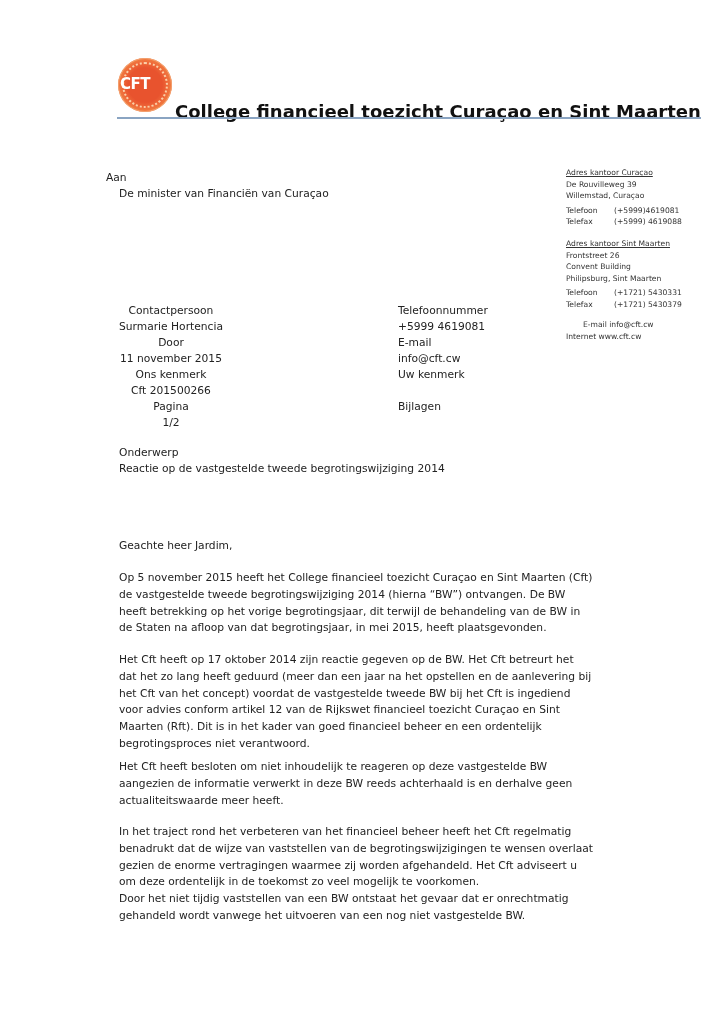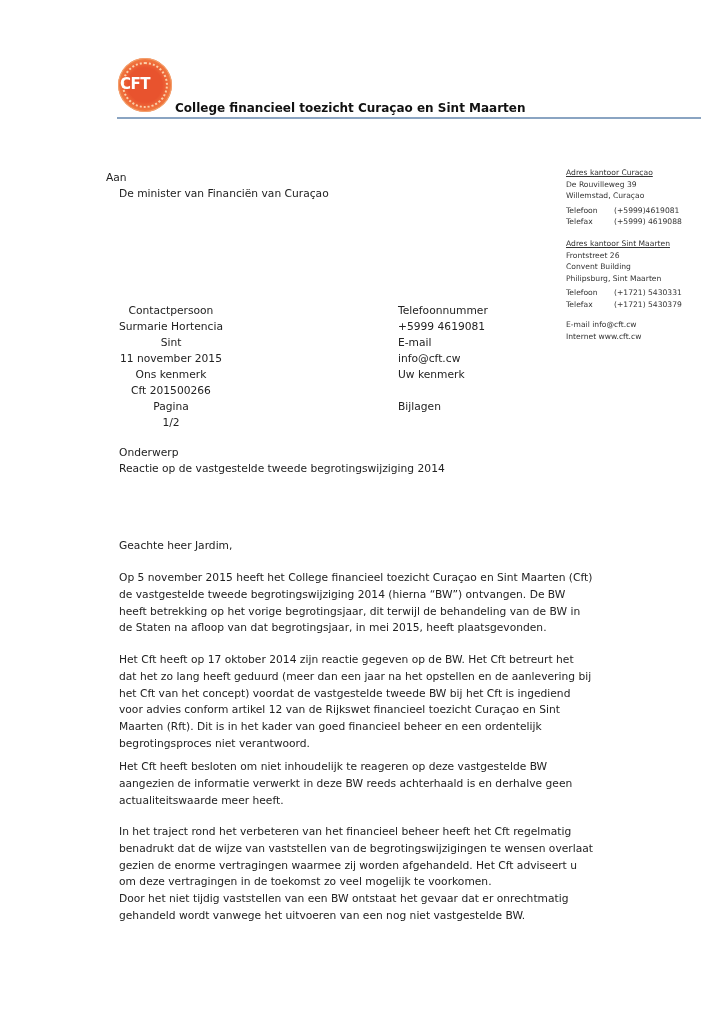--- a/index.html
+++ b/index.html
@@ -16,21 +16,21 @@
   .logo-ring {
     position: absolute; left: 4px; top: 4px; width: 46px; height: 46px; border-radius: 50%;
     border: 2px dotted #fbd0a8; box-sizing: border-box;
   }
   .logo-text {
     position: absolute; left: 0; top: 17px; width: 34px; text-align: center;
     font-family: "DejaVu Sans", sans-serif; font-weight: bold; font-size: 15px; color: #fff;
     letter-spacing: -0.5px;
   }
   .org-name {
-    left: 175px; top: 101px; font-weight: bold; font-size: 12px; color: #111;
+    left: 175px; top: 101px; font-weight: bold; font-size: 18px; color: #111;
   }
   .header-rule {
     left: 117px; top: 117px; width: 584px; height: 2px; background: #8aa4c2;
   }
   .txt { font-size: 10.7px; line-height: 16px; color: #222; white-space: nowrap; }
   .side { font-size: 7.6px; line-height: 11.5px; color: #333; white-space: nowrap; }
   .side .u { text-decoration: underline; }
   .side .lab { display: inline-block; width: 48px; }
   .para { font-size: 10.7px; line-height: 16.8px; color: #222; white-space: nowrap; }
   .para div { height: 16.8px; }
@@ -64,28 +64,28 @@
   <div class="u">Adres kantoor Sint Maarten</div>
   <div>Frontstreet 26</div>
   <div>Convent Building</div>
   <div>Philipsburg, Sint Maarten</div>
   <div style="margin-top:3px;">
     <span class="lab">Telefoon</span><span>(+1721) 5430331</span>
   </div>
   <div>
     <span class="lab">Telefax</span><span>(+1721) 5430379</span>
   </div>
-  <div style="margin-top:9px;">E-mail  info@cft.cw</div>
+  <div style="margin-top:9px;margin-left:17px;">E-mail  info@cft.cw</div>
   <div>Internet www.cft.cw</div>
 </div>
 
 <div class="abs txt" style="left:119px; top:303px;text-align:center;">
   <div>Contactpersoon</div>
   <div>Surmarie Hortencia</div>
-  <div>Sint</div>
+  <div>Door</div>
   <div>11 november 2015</div>
   <div>Ons kenmerk</div>
   <div>Cft 201500266</div>
   <div>Pagina</div>
   <div>1/2</div>
 </div>
 
 <div class="abs txt" style="left:398px; top:303px;">
   <div>Telefoonnummer</div>
   <div>+5999 4619081</div>
@@ -120,16 +120,16 @@
 <div class="abs para" style="left:119px; top:759px;">
   <div>Het Cft heeft besloten om niet inhoudelijk te reageren op deze vastgestelde BW</div>
   <div>aangezien de informatie verwerkt in deze BW reeds achterhaald is en derhalve geen</div>
   <div>actualiteitswaarde meer heeft.</div>
 </div>
 
 <div class="abs para" style="left:119px; top:824px;">
   <div>In het traject rond het verbeteren van het financieel beheer heeft het Cft regelmatig</div>
   <div>benadrukt dat de wijze van vaststellen van de begrotingswijzigingen te wensen overlaat</div>
   <div>gezien de enorme vertragingen waarmee zij worden afgehandeld. Het Cft adviseert u</div>
-  <div>om deze vertragingen in de toekomst zo veel mogelijk te voorkomen.</div>
+  <div>om deze ordentelijk in de toekomst zo veel mogelijk te voorkomen.</div>
   <div>Door het niet tijdig vaststellen van een BW ontstaat het gevaar dat er onrechtmatig</div>
   <div>gehandeld wordt vanwege het uitvoeren van een nog niet vastgestelde  BW.</div>
 </div>
 
 </body></html>

